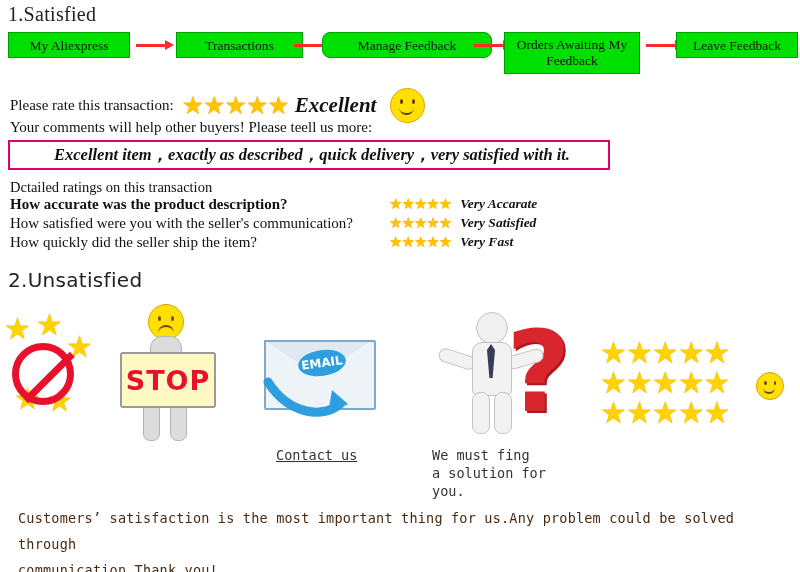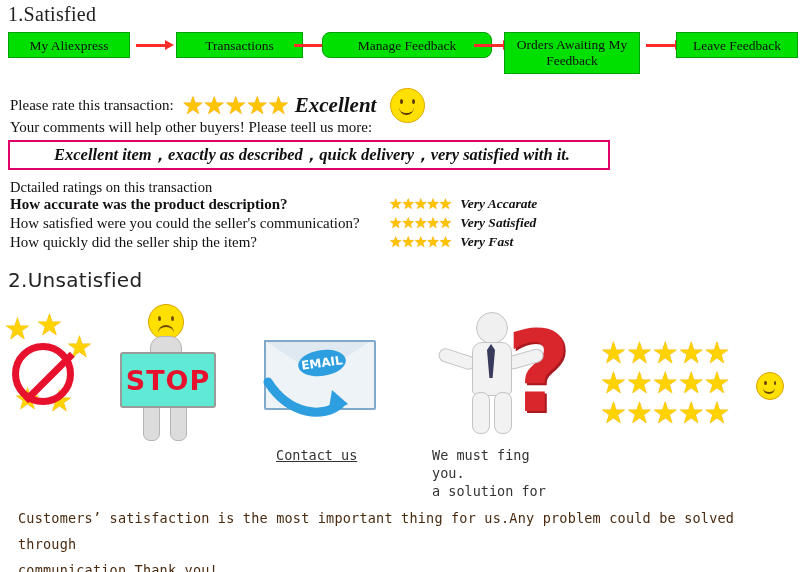--- a/index.html
+++ b/index.html
@@ -114,21 +114,21 @@
   .sm-head .m{position:absolute;left:9px;top:20px;width:16px;height:8px;border-top:2px solid #6b4a00;border-radius:14px 14px 0 0;}
   .sm-body{position:absolute;left:38px;top:32px;width:30px;height:44px;border-radius:12px;background:#dcdcdc;border:1px solid #b5b5b5;}
   .sm-leg{position:absolute;top:95px;width:15px;height:40px;border-radius:7px;background:#dcdcdc;border:1px solid #b5b5b5;}
   .sm-leg.l{left:31px;}
   .sm-leg.r{left:58px;}
   .sm-arm{position:absolute;top:48px;width:13px;height:30px;border-radius:6px;background:#dcdcdc;border:1px solid #b5b5b5;}
   .sm-arm.l{left:18px;}
   .sm-arm.r{left:76px;}
   .stop-sign{
     position:absolute;left:8px;top:48px;width:92px;height:52px;
-    background:#5eead4;border:2px solid #9b9b9b;border-radius:3px;
+    background:#fef9c3;border:2px solid #9b9b9b;border-radius:3px;
     display:flex;align-items:center;justify-content:center;
   }
   .stop-sign span{
     font-family:"DejaVu Sans", sans-serif;font-weight:bold;font-size:27px;
     color:#e8112d;letter-spacing:1px;
   }
 
   
   .envelope{position:absolute;left:258px;top:26px;width:124px;height:96px;}
   .env-body{
@@ -253,21 +253,21 @@
   </div>
 
   <div class="detail-head">Dctailed ratings on this transaction</div>
 
   <div class="q" id="q1">How accurate was the product description?</div>
   <div class="small-rate" id="sr1">
     <span class="star sm-star">★★★★★</span>
     <span class="sr-label">Very Accarate</span>
   </div>
 
-  <div class="q" id="q2">How satisfied were you could the seller's communication?</div>
+  <div class="q" id="q2">How satisfied were you with the seller's communication?</div>
   <div class="small-rate" id="sr2">
     <span class="star sm-star">★★★★★</span>
     <span class="sr-label">Very Satisfied</span>
   </div>
 
   <div class="q" id="q3">How quickly did the seller ship the item?</div>
   <div class="small-rate" id="sr3">
     <span class="star sm-star">★★★★★</span>
     <span class="sr-label">Very Fast</span>
   </div>
@@ -331,22 +331,22 @@
     <div class="smiley2">
       <span class="e l"></span>
         <span class="e r"></span>
         <span class="m"></span>
     </div>
   </div>
 
   <div class="caption" id="cap-contact">Contact us</div>
   <div class="caption" id="cap-solution">
     <div>We must fing</div>
+    <div>a solution for</div>
     <div>you.</div>
-    <div>a solution for</div>
   </div>
 
   <div class="footer">
     <div>Customers’ satisfaction is the most important thing for us.Any problem could be solved through</div>
     <div>communication.Thank you!</div>
   </div>
 
 </div>
 
 </body></html>

